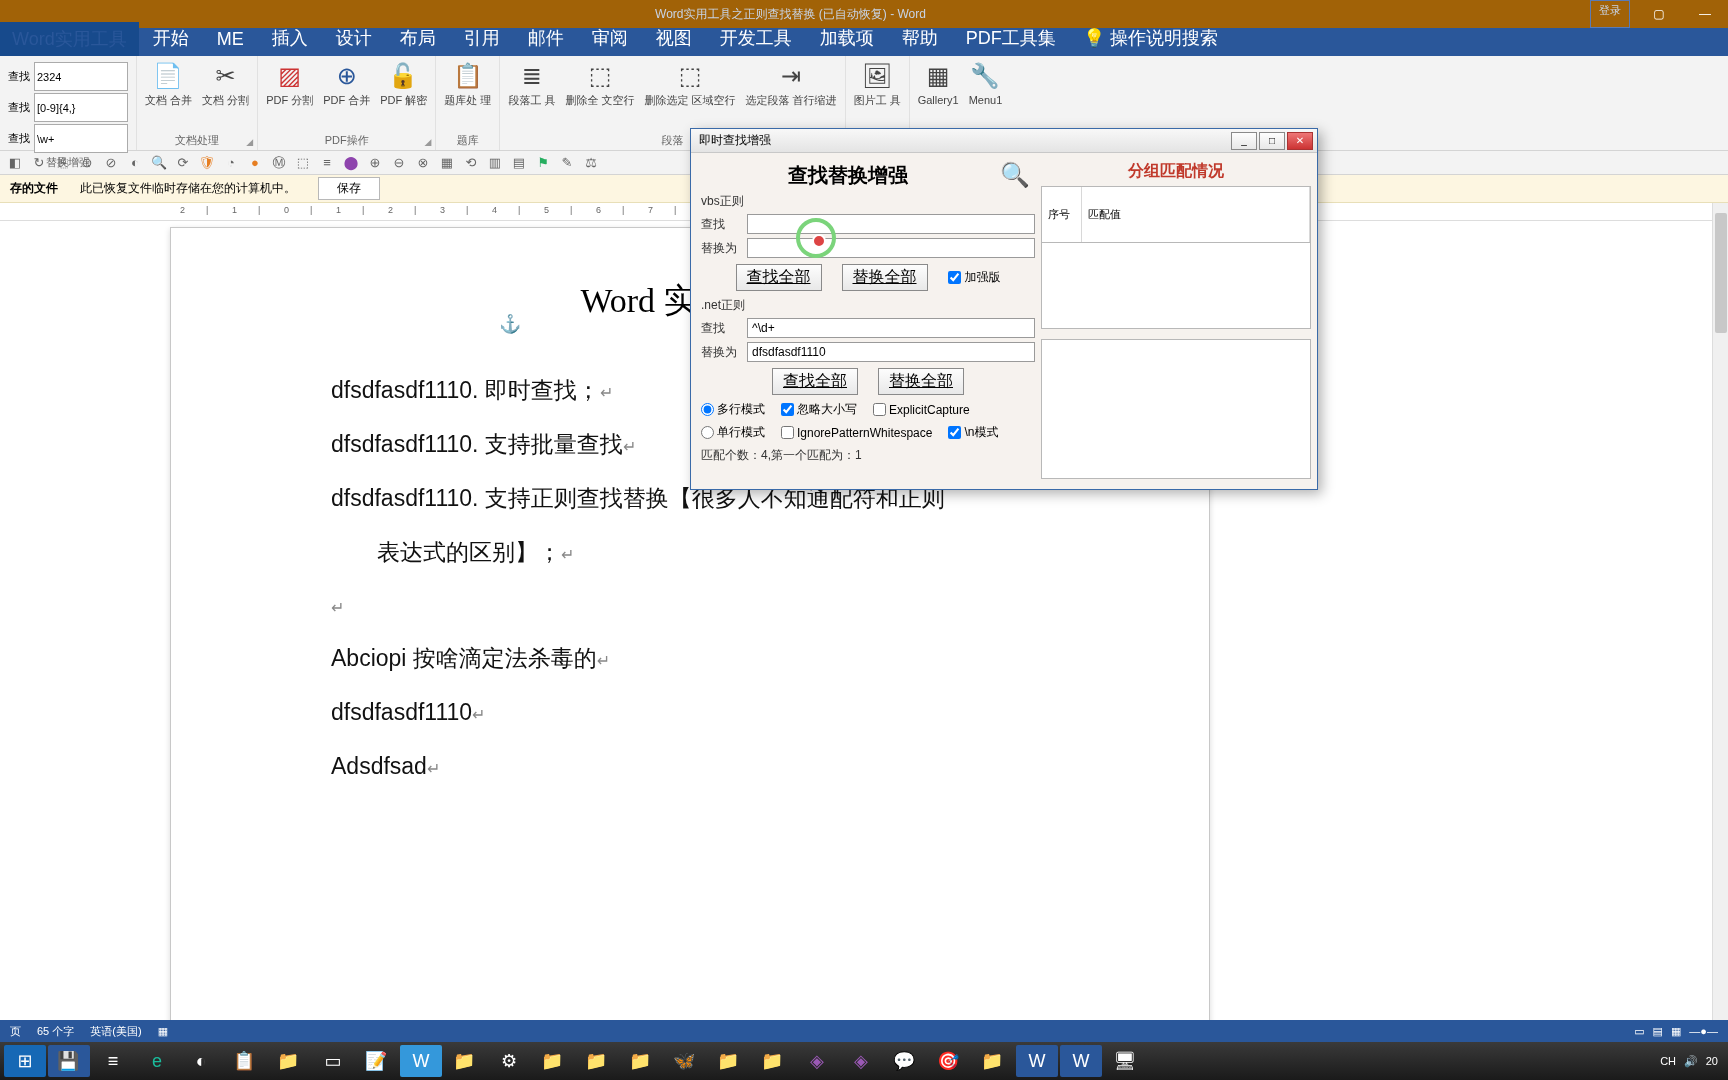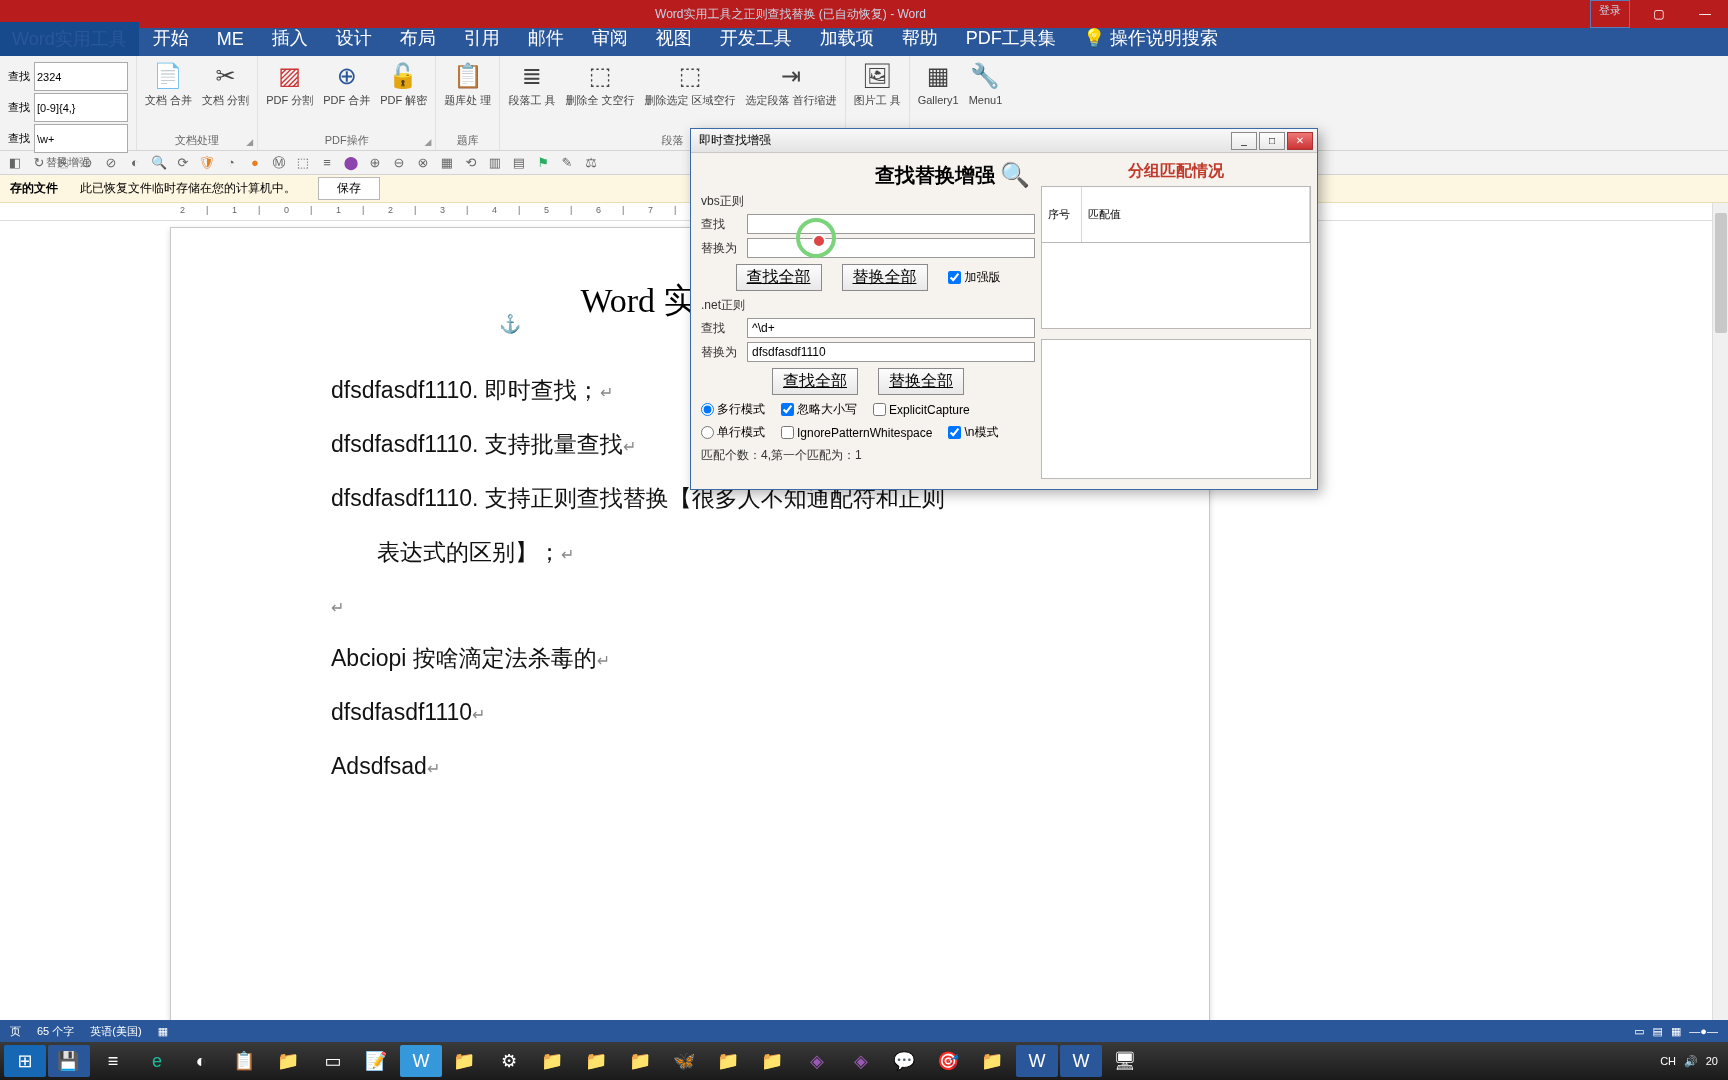--- a/index.html
+++ b/index.html
@@ -1,19 +1,19 @@
 <!DOCTYPE html>
 <html><head>
 <meta charset="utf-8">
 <style>
 * { margin:0; padding:0; box-sizing:border-box; font-family:"Microsoft YaHei","SimSun",sans-serif; }
 body { width:1728px; height:1080px; overflow:hidden; background:#fff; position:relative; }
 
 
-.titlebar { height:28px; background:#b91c1c; color:#c8d4e6; display:flex; align-items:center; font-size:12px; }
+.titlebar { height:28px; background:#a16207; color:#c8d4e6; display:flex; align-items:center; font-size:12px; }
 .titlebar .center { flex:1; text-align:center; }
 .titlebar .right { display:flex;margin-left:9px; }
 .titlebar .btn { width:46px; height:28px; display:flex; align-items:center; justify-content:center; color:#fff; }
 .titlebar .login { border:1px solid #5a7bb5; padding:2px 8px; font-size:11px; margin-right:6px; }
 
 
 .tabs { height:28px; background:#2a579a; display:flex; align-items:flex-end; font-size:18px; color:#fff; }
 .tab { padding:5px 14px 6px; cursor:pointer; }
 .tab.active { background:#f3f3f3; color:#2a579a; }
 .tab.first { background:#174a8c; padding:5px 12px; }
@@ -53,21 +53,21 @@
 
 .dialog { position:absolute; left:690px; top:128px; width:628px; background:#f6f2ee; border:1px solid #3a6aa8; box-shadow:4px 4px 12px rgba(0,0,0,0.3); font-size:12px; }
 .dialog .dtitle { height:24px; background:linear-gradient(#f8f8f8,#e4e4e4); border-bottom:1px solid #c8c8c8; display:flex; align-items:center; padding:0 4px 0 8px; font-size:12px; }
 .dialog .dtitle .spacer { flex:1; }
 .dialog .dtitle .wbtn { width:26px; height:18px; margin-left:2px; display:flex; align-items:center; justify-content:center; border:1px solid #8a8a8a; background:linear-gradient(#fdfdfd,#e8e8e8); font-size:10px; }
 .dialog .dtitle .wbtn.close { background:linear-gradient(#e77,#c33); color:#fff; border-color:#a33; }
 .dbody { display:flex; padding:8px 6px 10px 10px; gap:6px; }
 .dleft { flex:1; }
 .dright { width:270px; }
 .headrow { display:flex; align-items:center; }
-.headrow .big { flex:1; text-align:right; font-size:20px; font-weight:bold; }
+.headrow .big { flex:1; text-align:center; font-size:20px; font-weight:bold; }
 .headrow .mag { width:40px; display:flex; justify-content:center; color:#2a579a; font-size:24px; }
 .grouphdr { font-size:12px; color:#333; margin:4px 0 2px; }
 .frow { display:flex; align-items:center; margin:4px 0; gap:6px; }
 .frow label { width:40px; font-size:12px; color:#333; }
 .frow input[type=text] { flex:1; height:20px; border:1px solid #9a9a9a; padding:0 4px; font-size:12px; background:#fff; }
 .btnrow { display:flex; gap:20px; justify-content:center; margin:6px 0; align-items:center; }
 .btnrow button { padding:2px 10px; font-size:16px; background:linear-gradient(#fdfdfd,#e8e8e8); border:1px solid #8a8a8a;text-decoration:underline; }
 .chk { display:flex; align-items:center; gap:4px; font-size:12px; }
 .opts { display:flex; flex-wrap:wrap; gap:6px 16px; margin-top:6px; font-size:12px; }
 .opts .opt { display:flex; align-items:center; gap:3px; }

